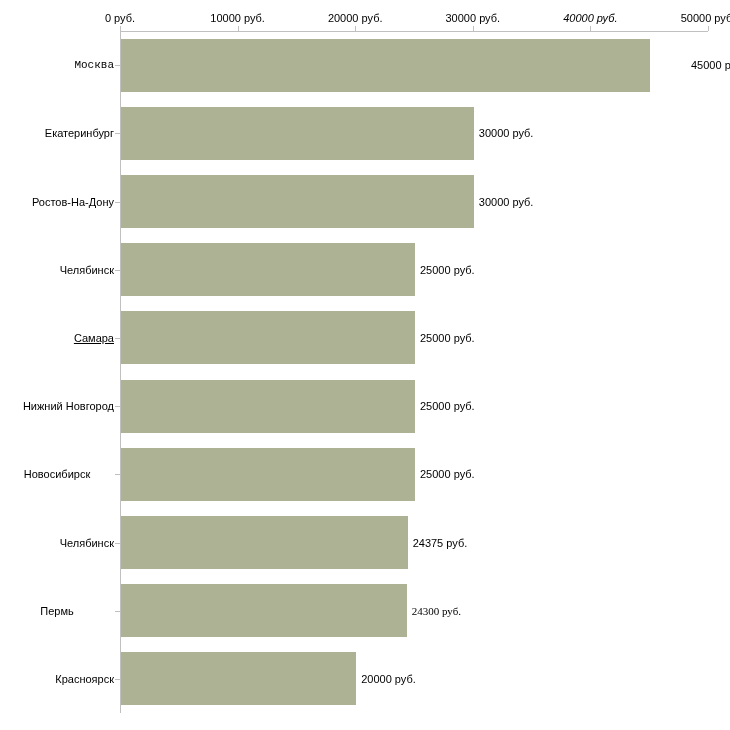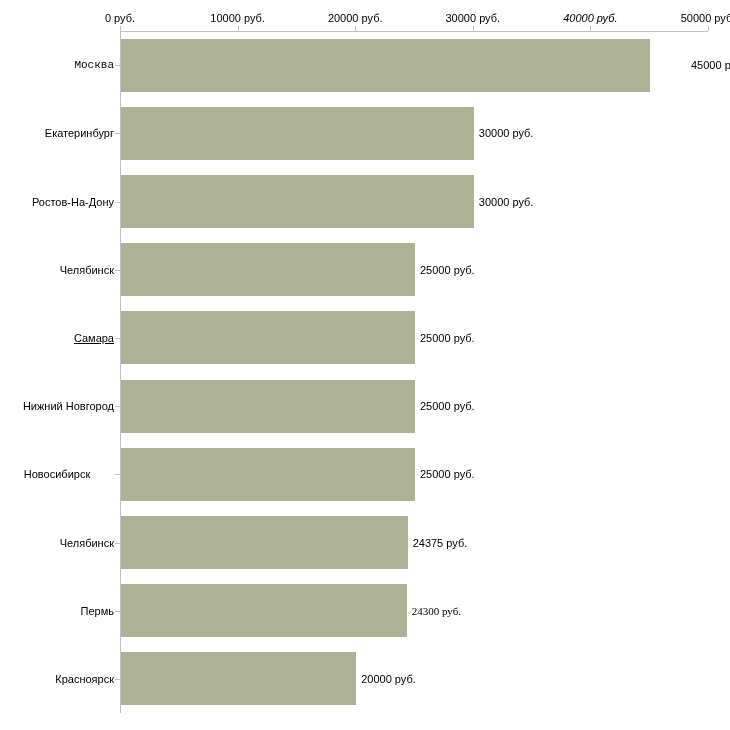--- a/index.html
+++ b/index.html
@@ -112,21 +112,21 @@
       <div class="cat-label-wrap" style="top: 269.7px;">Челябинск</div>
       <div class="y-tick-mark" style="top: 337.9px;"></div>
       <div class="cat-label-wrap" style="top: 337.9px; text-decoration: underline;">Самара</div>
       <div class="y-tick-mark" style="top: 406.1px;"></div>
       <div class="cat-label-wrap" style="top: 406.1px;">Нижний Новгород</div>
       <div class="y-tick-mark" style="top: 474.3px;"></div>
       <div class="cat-label-wrap" style="top: 474.3px; text-align: center;">Новосибирск</div>
       <div class="y-tick-mark" style="top: 542.5px;"></div>
       <div class="cat-label-wrap" style="top: 542.5px;">Челябинск</div>
       <div class="y-tick-mark" style="top: 610.7px;"></div>
-      <div class="cat-label-wrap" style="top: 610.7px;">Пермь</div>
+      <div class="cat-label-wrap" style="top: 610.7px; text-align: center;">Пермь</div>
       <div class="y-tick-mark" style="top: 678.9px;"></div>
       <div class="cat-label-wrap" style="top: 678.9px;">Красноярск</div>
     </div>
   <div id="bars">
       <div class="bar" style="left: 121px; top: 38.6px; width: 529.2px; height: 53px; background: rgb(174, 178, 148);"></div>
       <div class="bar-value" style="left: 691px; top: 65.1px;">45000 руб.</div>
       <div class="bar" style="left: 121px; top: 106.8px; width: 352.8px; height: 53px; background: rgb(174, 178, 148);"></div>
       <div class="bar-value" style="left: 478.8px; top: 133.3px;">30000 руб.</div>
       <div class="bar" style="left: 121px; top: 175px; width: 352.8px; height: 53px; background: rgb(174, 178, 148);"></div>
       <div class="bar-value" style="left: 478.8px; top: 201.5px;">30000 руб.</div>

